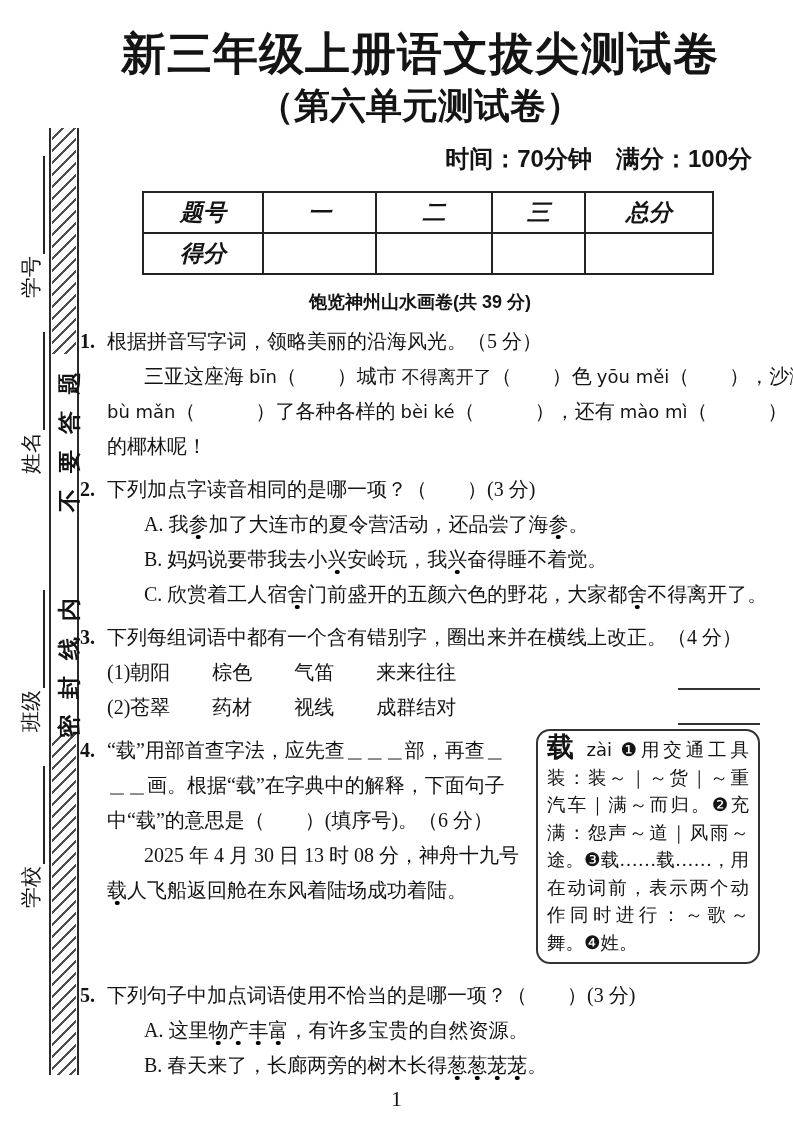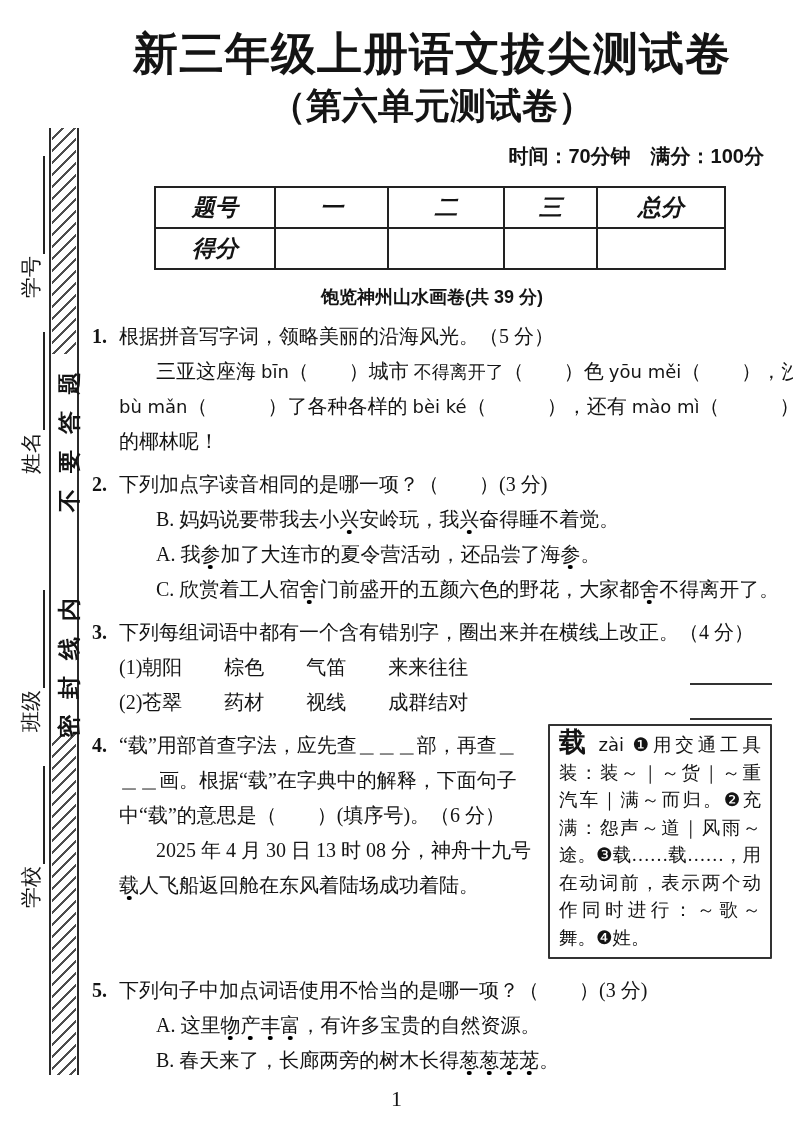--- a/index.html
+++ b/index.html
@@ -18,27 +18,27 @@
                 justify-content:space-between;align-items:center;font-size:23px;font-weight:bold;
                 font-family:"Liberation Serif",serif;}
   .seal-warning span{letter-spacing:16px;white-space:nowrap;}
   .seal-fields{left:-349px;top:514px;width:758px;height:30px;display:flex;
                align-items:flex-end;font-size:21px;white-space:nowrap;}
   .f-line{display:inline-block;width:98px;height:4px;border-bottom:2px solid #222;margin-left:2px;}
   .gap-s{display:inline-block;width:34px;}
   .gap-l{display:inline-block;width:116px;}
 
   
-  .content{position:absolute;left:92px;top:26px;width:680px;}
+  .content{position:absolute;left:80px;top:26px;width:680px;}
   .title{margin:0;text-align:center;font-family:"Liberation Sans",sans-serif;
          font-weight:900;font-size:45px;line-height:1.25;letter-spacing:1px;}
   .subtitle{margin:2px 0 0 0;text-align:center;font-family:"Liberation Sans",sans-serif;
             font-weight:800;font-size:36px;line-height:1.2;}
   .meta{margin-top:16px;text-align:right;padding-right:8px;
-        font-family:"Liberation Sans",sans-serif;font-weight:600;font-size:20px;}
+        font-family:"Liberation Sans",sans-serif;font-weight:600;font-size:24px;}
 
   table.score{border-collapse:collapse;margin:16px 0 0 62px;
               font-family:"Liberation Sans",sans-serif;}
   table.score td{border:2px solid #222;height:39px;text-align:center;vertical-align:middle;
                  font-size:23px;font-weight:bold;padding:0;font-style:italic;}
   .c0{width:118px;}.c1{width:111px;}.c2{width:114px;}.c3{width:91px;}.c4{width:126px;}
 
   .section-heading{margin-top:15px;text-align:center;font-family:"Liberation Sans",sans-serif;
                    font-weight:bold;font-size:18px;}
 
@@ -55,21 +55,21 @@
   .em{position:relative;}
   .em::after{content:"";position:absolute;left:50%;bottom:-4px;transform:translateX(-50%);
              width:4.5px;height:4.5px;border-radius:50%;background:#000;}
 
   .w-row{display:flex;align-items:flex-end;white-space:nowrap;}
   .w-row .w{margin-right:42px;}
   .w-row .w:last-of-type{margin-right:0;}
   .corr-blank{display:inline-block;width:82px;border-bottom:2px solid #333;height:6px;
               margin-left:auto;flex:none;}
 
-  .dict-box{float:right;width:224px;box-sizing:border-box;border:2px solid #333;border-radius:1px;
+  .dict-box{float:right;width:224px;box-sizing:border-box;border:2px solid #333;border-radius:14px;
             padding:3px 9px 5px 9px;margin:-4px 0 6px 12px;font-size:18.5px;line-height:27.5px;
             text-align:justify;}
   .hw{font-size:27px;font-weight:bold;line-height:1;}
   .q5{clear:both;}
 
   .page-number{position:absolute;left:0;right:0;bottom:10px;text-align:center;font-size:22px;}
 </style>
 </head>
 <body>
 
@@ -132,22 +132,22 @@
           <p class="indent2 nowrap">三亚这座海 <span class="py">bīn</span>（　　）城市 <span class="py">不得离开了</span>（　　）色 <span class="py">yōu měi</span>（　　），沙滩上</p>
           <p class="nowrap"><span class="py">bù mǎn</span>（　　　）了各种各样的 <span class="py">bèi ké</span>（　　　），还有 <span class="py">mào mì</span>（　　　）</p>
           <p>的椰林呢！</p>
         </div>
       </div>
 
       <div class="q">
         <span class="qno">2.</span>
         <div class="qbody">
           <p>下列加点字读音相同的是哪一项？（　　）(3 分)</p>
+          <p class="opt nowrap">A. 我<span class="em">参</span>加了大连市的夏令营活动，还品尝了海<span class="em">参</span>。</p>
           <p class="opt nowrap">B. 妈妈说要带我去小<span class="em">兴</span>安岭玩，我<span class="em">兴</span>奋得睡不着觉。</p>
-          <p class="opt nowrap">A. 我<span class="em">参</span>加了大连市的夏令营活动，还品尝了海<span class="em">参</span>。</p>
           <p class="opt nowrap">C. 欣赏着工人宿<span class="em">舍</span>门前盛开的五颜六色的野花，大家都<span class="em">舍</span>不得离开了。</p>
         </div>
       </div>
 
       <div class="q">
         <span class="qno">3.</span>
         <div class="qbody">
           <p>下列每组词语中都有一个含有错别字，圈出来并在横线上改正。（4 分）</p>
           <div class="w-row">
             <span>(1)</span>

